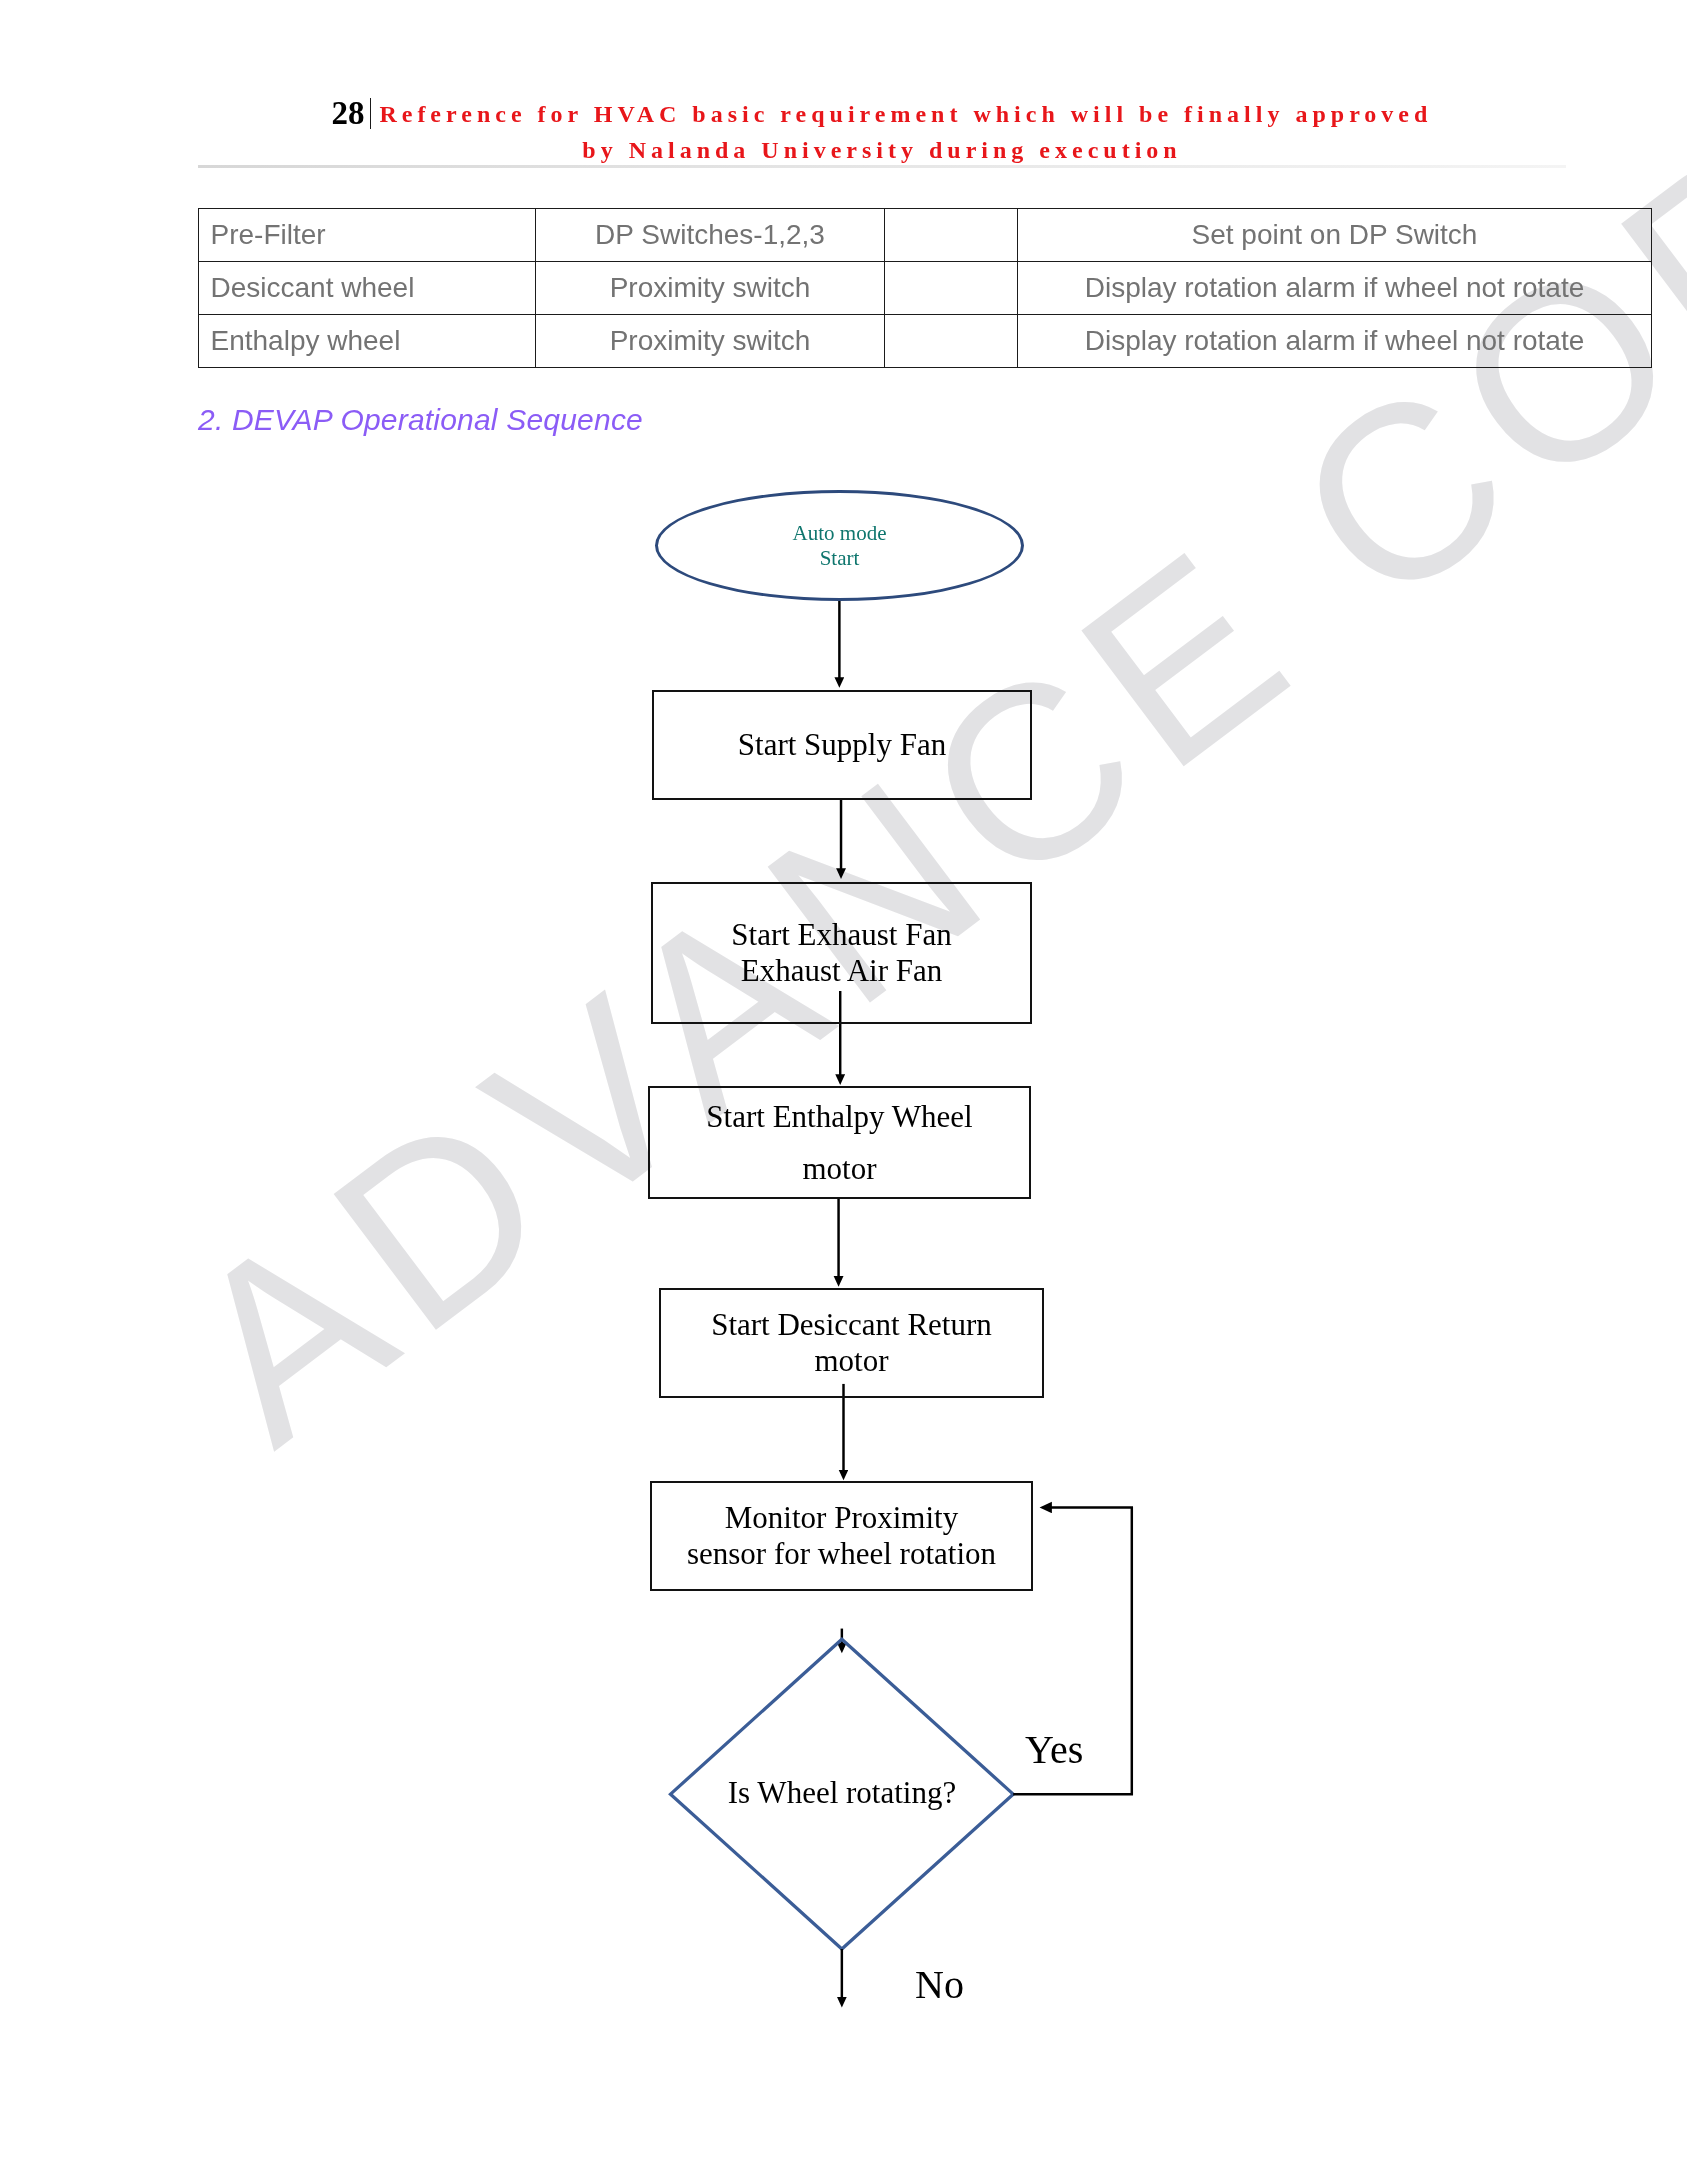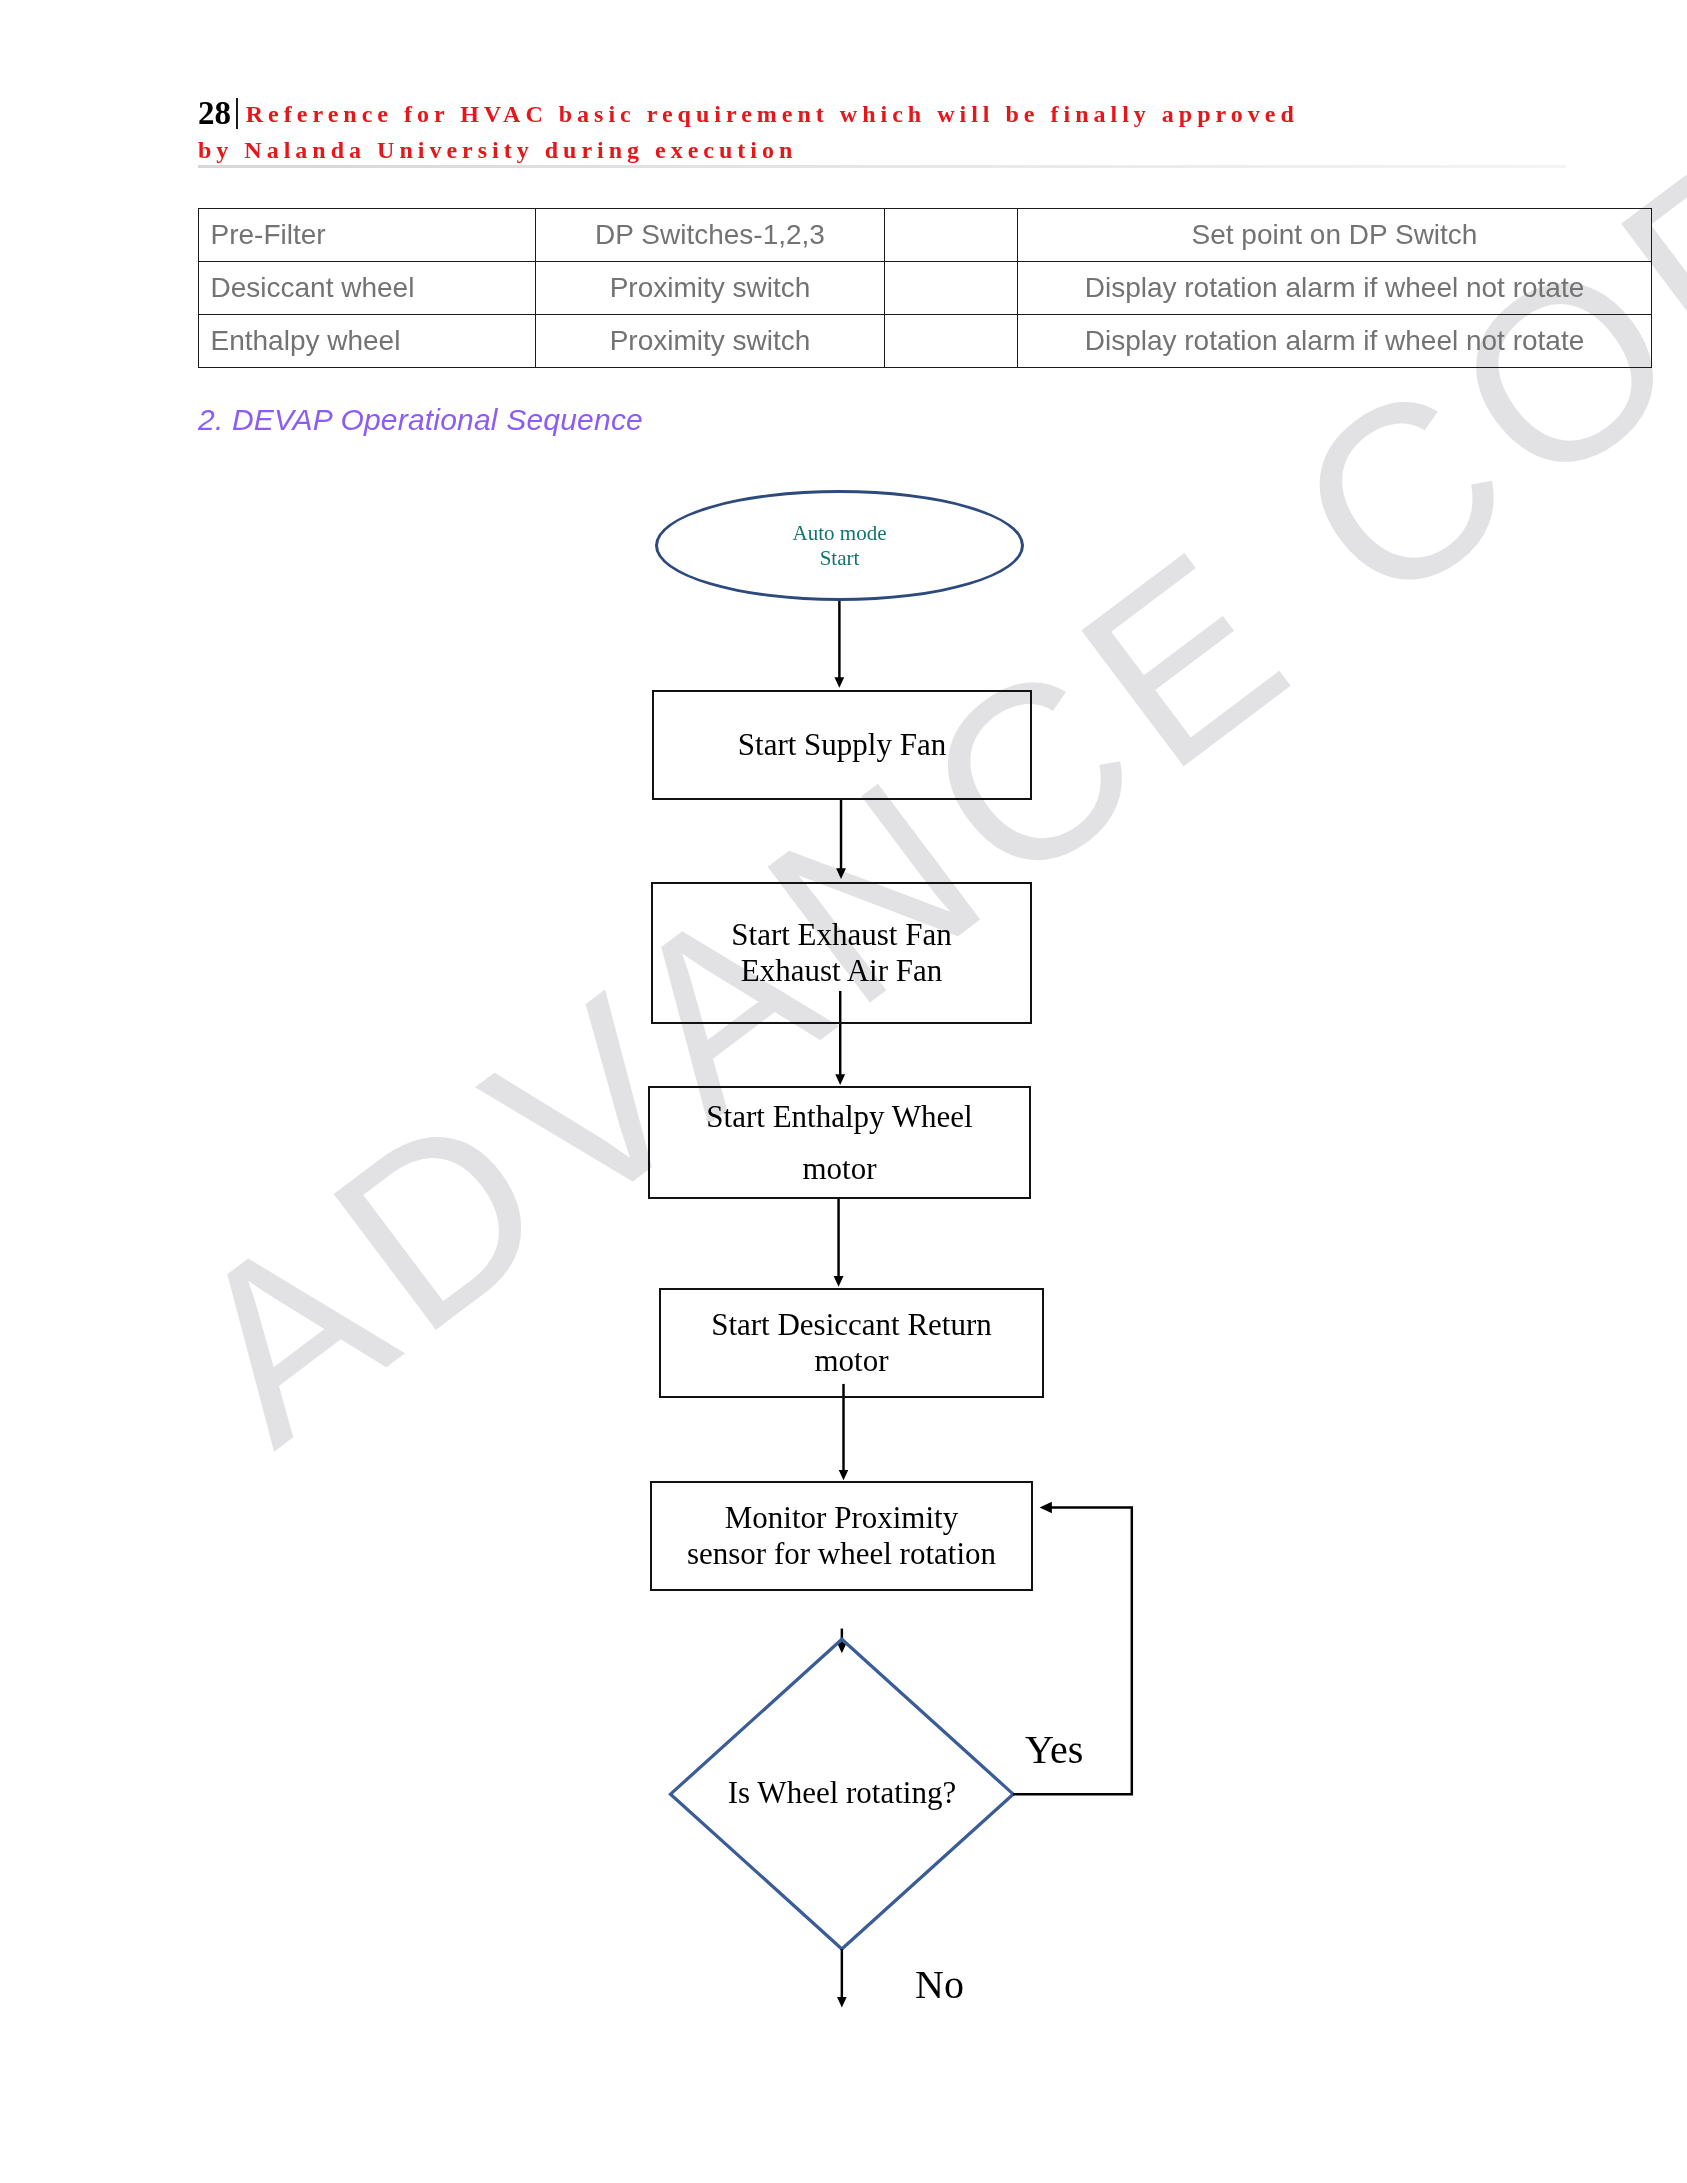--- a/index.html
+++ b/index.html
@@ -30,21 +30,21 @@
     user-select:none;
   }
 
   
   #page{
     position:absolute;left:0;top:0;width:1687px;height:2183px;z-index:2;
   }
 
   
   #doc-header{
-    position:absolute;left:198px;top:92px;width:1368px;
+    position:absolute;left:198px;top:92px;width:1368px;text-align:center;
   }
   .hdr-line{
     white-space:nowrap;
     line-height:1.28;
     font-size:25px;
   }
   #page-number{
     font-family:"Liberation Serif","DejaVu Serif",serif;
     font-weight:bold;
     font-size:33px;

